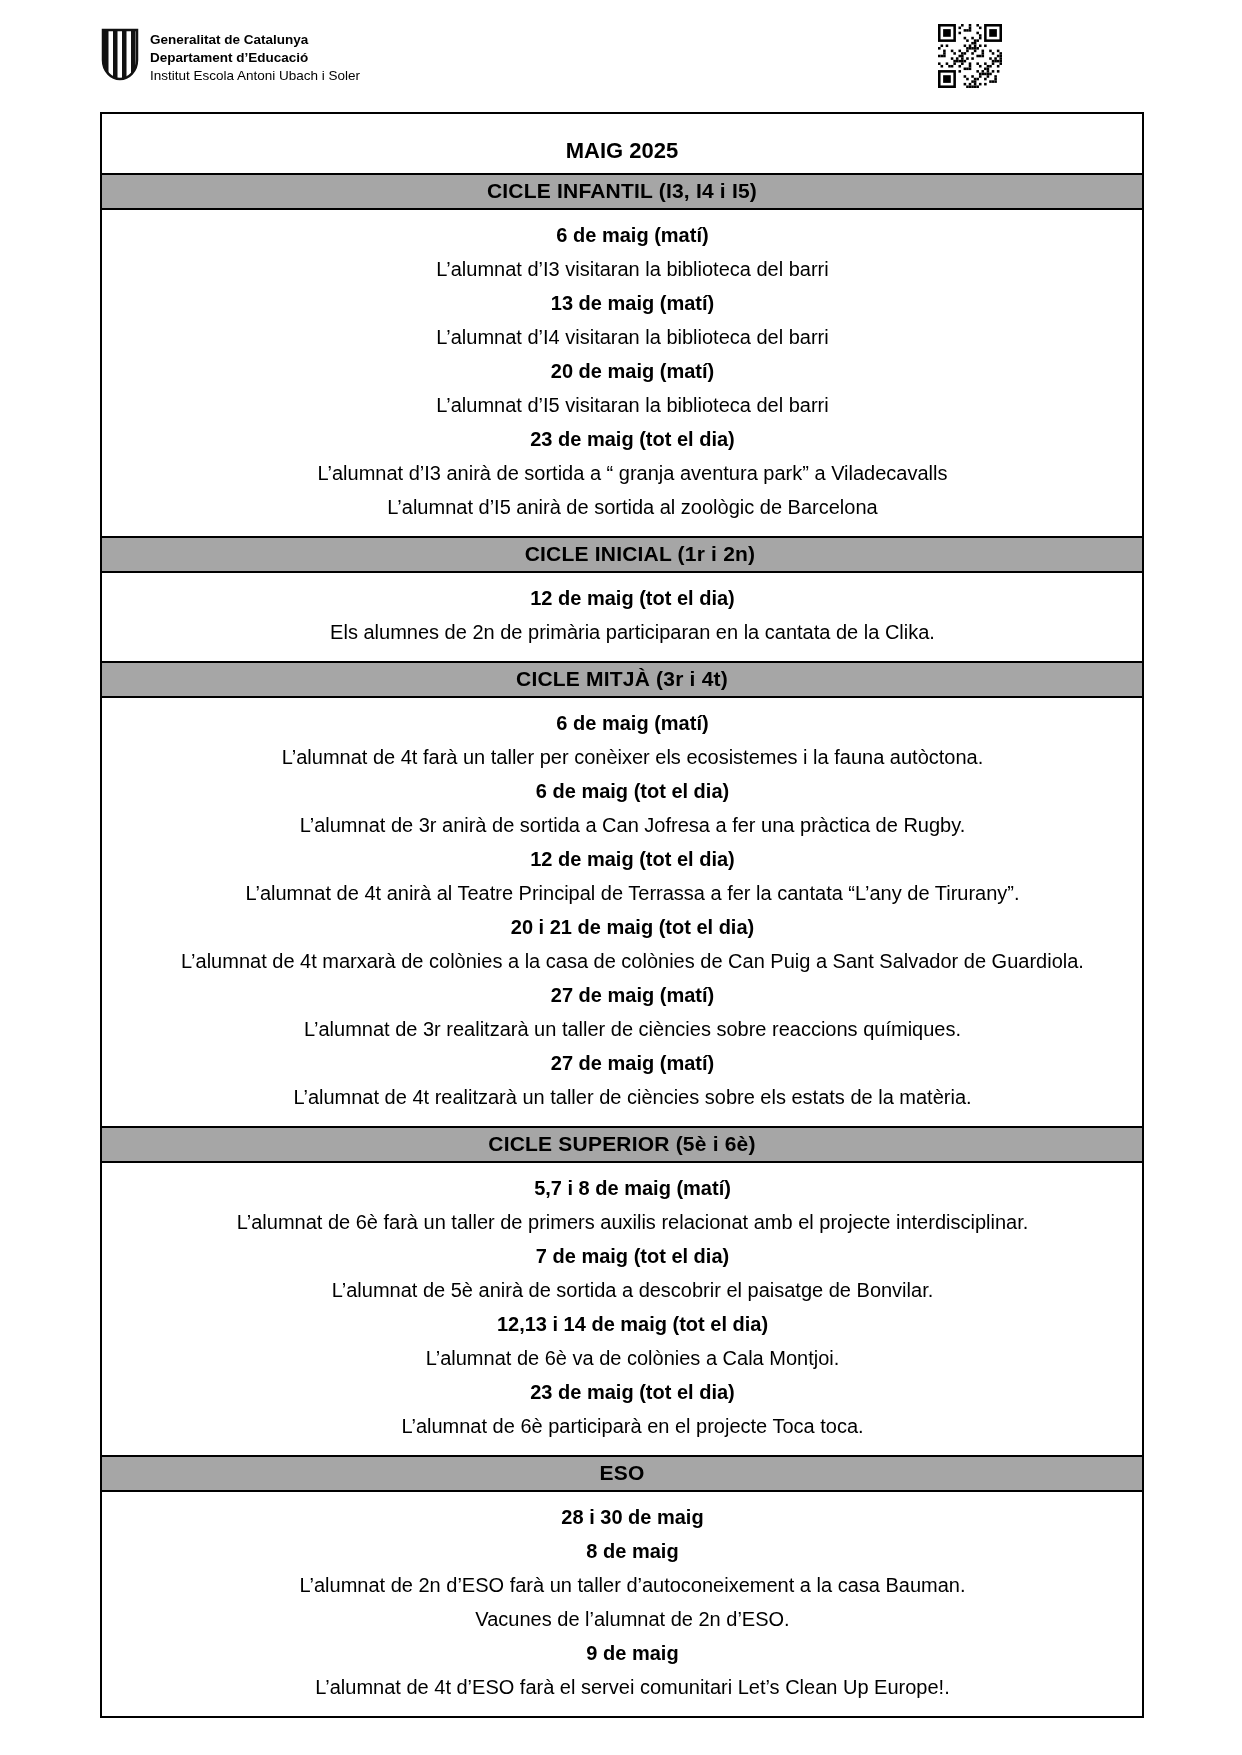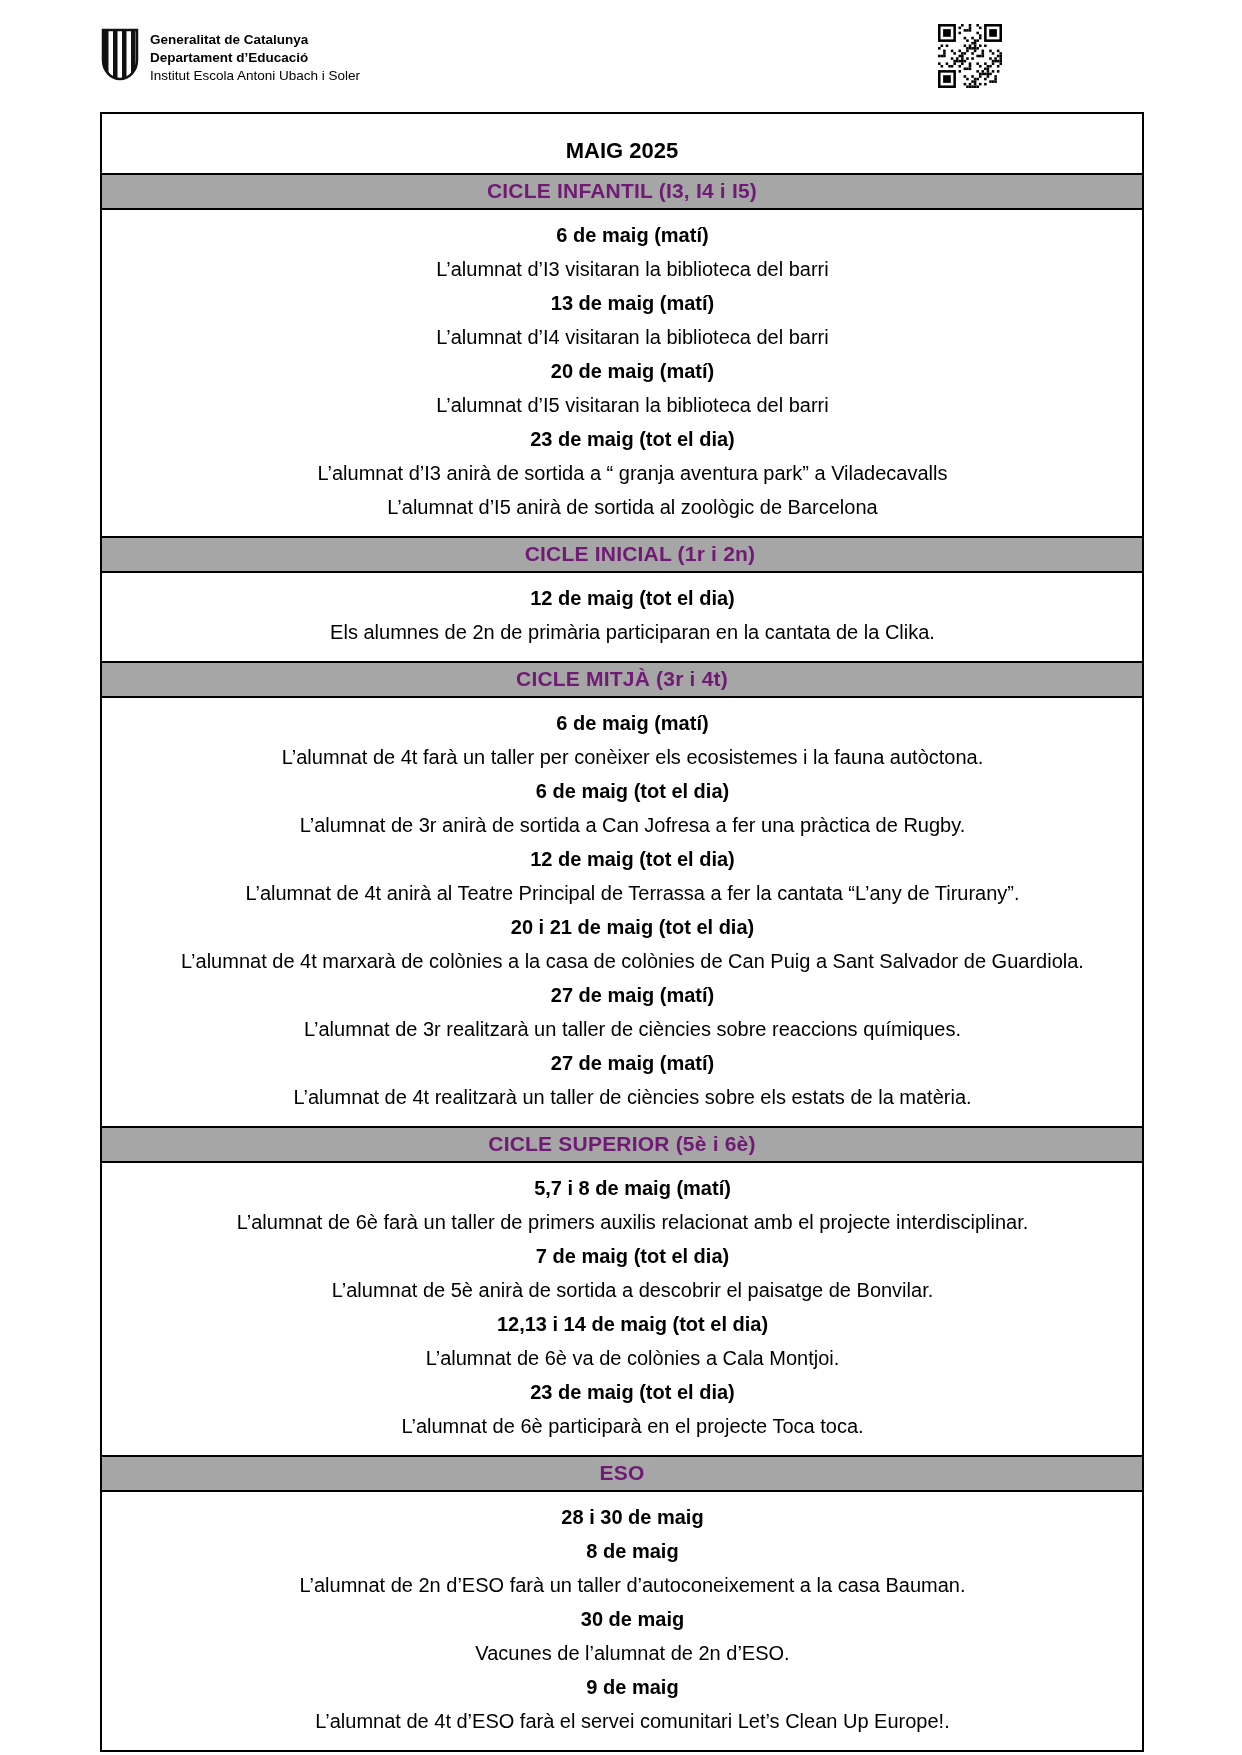--- a/index.html
+++ b/index.html
@@ -26,21 +26,21 @@
   .cal{
     position:absolute;top:112px;left:100px;width:1040px;
     border:2px solid #000;
     background:#fff;
   }
   .cal-title{
     font-size:22px;font-weight:bold;text-align:center;
     padding:24px 0 9px;
   }
   .section-header{
-    background:#a6a6a6;color:#701a75;
+    background:#a6a6a6;color:#000000;
     font-weight:bold;font-size:21px;text-align:center;
     padding:4px 0 5px;
     border-top:2px solid #000;border-bottom:2px solid #000;
     letter-spacing:.2px;
   }
   .section-body{
     padding:8px 34px 12px;
     margin-left:21px;
   }
   .date{
@@ -275,21 +275,20 @@
           <div class="date">12,13 i 14 de maig (tot el dia)</div>
           <div class="line">L’alumnat de 6è va de colònies a Cala Montjoi.</div>
           <div class="date">23 de maig (tot el dia)</div>
           <div class="line">L’alumnat de 6è participarà en el projecte Toca toca.</div>
         </div>
         <div class="section-header" style="background: rgb(166, 166, 166);">ESO</div>
         <div class="section-body">
           <div class="date">28 i 30 de maig</div>
           <div class="date">8 de maig</div>
           <div class="line">L’alumnat de 2n d’ESO farà un taller d’autoconeixement a la casa Bauman.</div>
-          <div class="date">30 de maig</div>
           <div class="line">Vacunes de l’alumnat de 2n d’ESO.</div>
           <div class="date">9 de maig</div>
           <div class="line">L’alumnat de 4t d’ESO farà el servei comunitari Let’s Clean Up Europe!.</div>
         </div>
       </div>
   </div>
 
 </div>
 
 </body></html>

